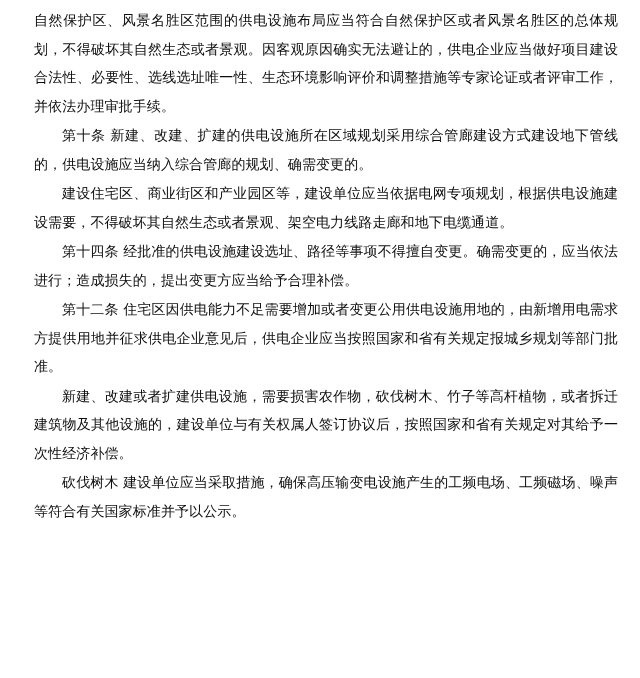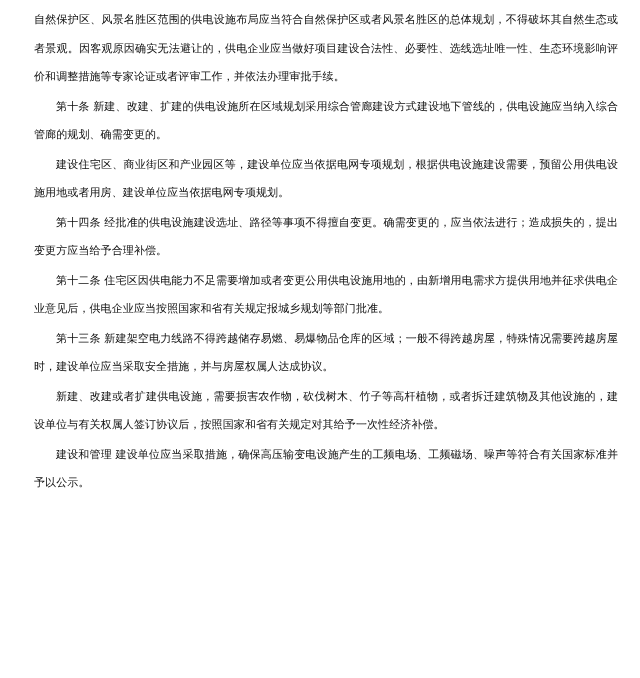--- a/index.html
+++ b/index.html
@@ -15,21 +15,21 @@
     color: #0d0d0d;
   }
   .page {
     box-sizing: border-box;
     width: 640px;
     height: 678px;
     padding: 6px 22px 0 34px;
     background: #ffffff;
   }
   .para {
-    font-size: 11px;
+    font-size: 14px;
     line-height: 28.5px;
     text-align: justify;
     text-justify: inter-ideograph;
     margin: 0 0 1px 0;
     letter-spacing: 0.1px;
     word-break: break-all;
   }
   .indent {
     text-indent: 2em;
   }
@@ -42,26 +42,25 @@
 
 <div class="page">
 
   <p class="para">
     <span>自然保护区、风景名胜区范围的供电设施布局应当符合自然保护区或者风景名胜区的总体规划，不得破坏其自然生态或者景观。因客观原因确实无法避让的，供电企业应当做好项目建设合法性、必要性、选线选址唯一性、生态环境影响评价和调整措施等专家论证或者评审工作，并依法办理审批手续。</span>
   </p>
 
   <p class="para indent"><span class="art">第十条 </span><span>新建、改建、扩建的供电设施所在区域规划采用综合管廊建设方式建设地下管线的，供电设施应当纳入综合管廊的规划、确需变更的。</span></p>
 
 
-  <p class="para indent"><span>建设住宅区、商业街区和产业园区等，建设单位应当依据电网专项规划，根据供电设施建设需要，预留公用供电设施用地或者用房、建设单位应当依据电网专项规划。</span></p>
+  <p class="para indent"><span>建设住宅区、商业街区和产业园区等，建设单位应当依据电网专项规划，根据供电设施建设需要，不得破坏其自然生态或者景观、架空电力线路走廊和地下电缆通道。</span></p>
 
   <p class="para indent"><span class="art">第十四条 </span><span>经批准的供电设施建设选址、路径等事项不得擅自变更。确需变更的，应当依法进行；造成损失的，提出变更方应当给予合理补偿。</span></p>
 
   <p class="para indent"><span class="art">第十二条 </span><span>住宅区因供电能力不足需要增加或者变更公用供电设施用地的，由新增用电需求方提供用地并征求供电企业意见后，供电企业应当按照国家和省有关规定报城乡规划等部门批准。</span></p>
 
-  <p class="para indent"><span class="art">第十三条 </span><span>新建架空电力线路不得跨越储存易燃、易爆物品仓库的区域；一般不得跨越房屋，特殊情况需要跨越房屋时，建设单位应当采取安全措施，并与房屋权属人达成协议。</span></p>
 
 
   <p class="para indent"><span>新建、改建或者扩建供电设施，需要损害农作物，砍伐树木、竹子等高杆植物，或者拆迁建筑物及其他设施的，建设单位与有关权属人签订协议后，按照国家和省有关规定对其给予一次性经济补偿。</span></p>
 
-  <p class="para indent"><span class="art">建设和管理 </span><span>建设单位应当采取措施，确保高压输变电设施产生的工频电场、工频磁场、噪声等符合有关国家标准并予以公示。</span></p>
+  <p class="para indent"><span class="art">砍伐树木 </span><span>建设单位应当采取措施，确保高压输变电设施产生的工频电场、工频磁场、噪声等符合有关国家标准并予以公示。</span></p>
 
 </div>
 
 </body></html>

